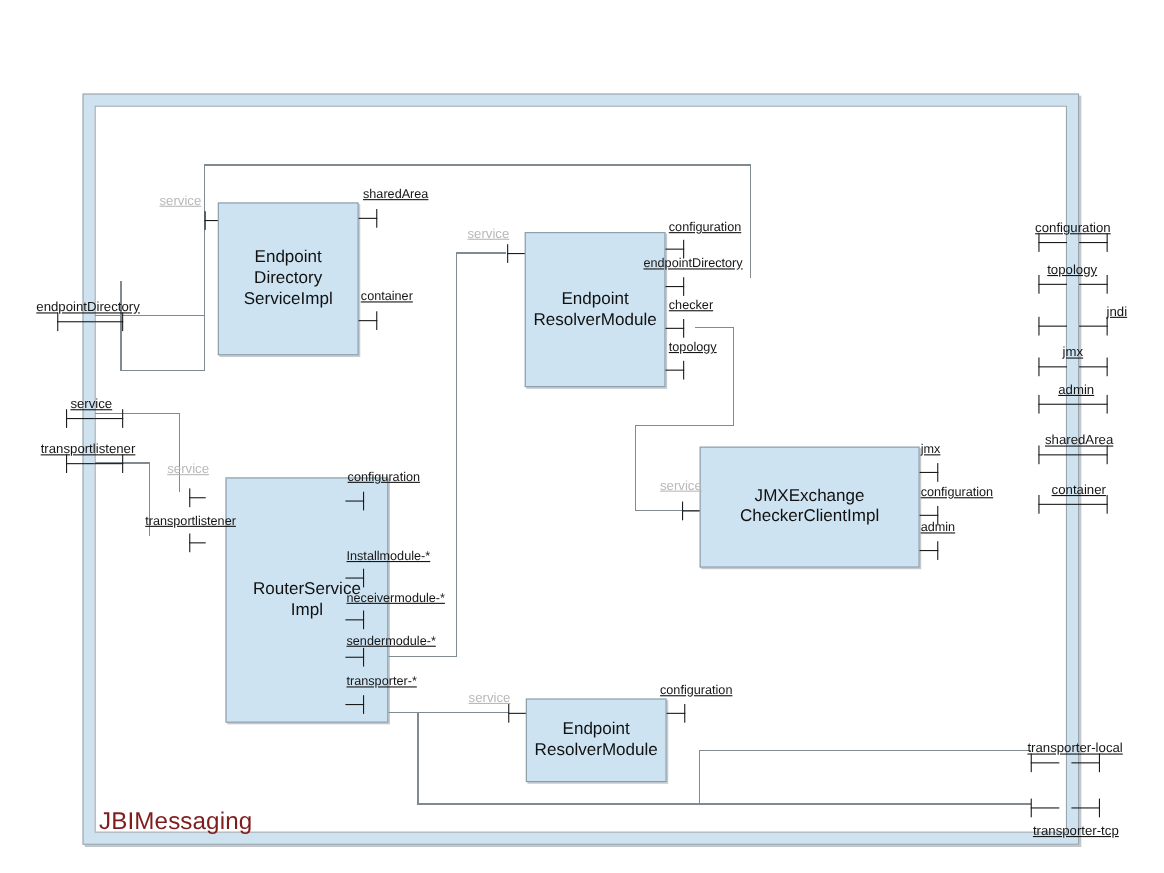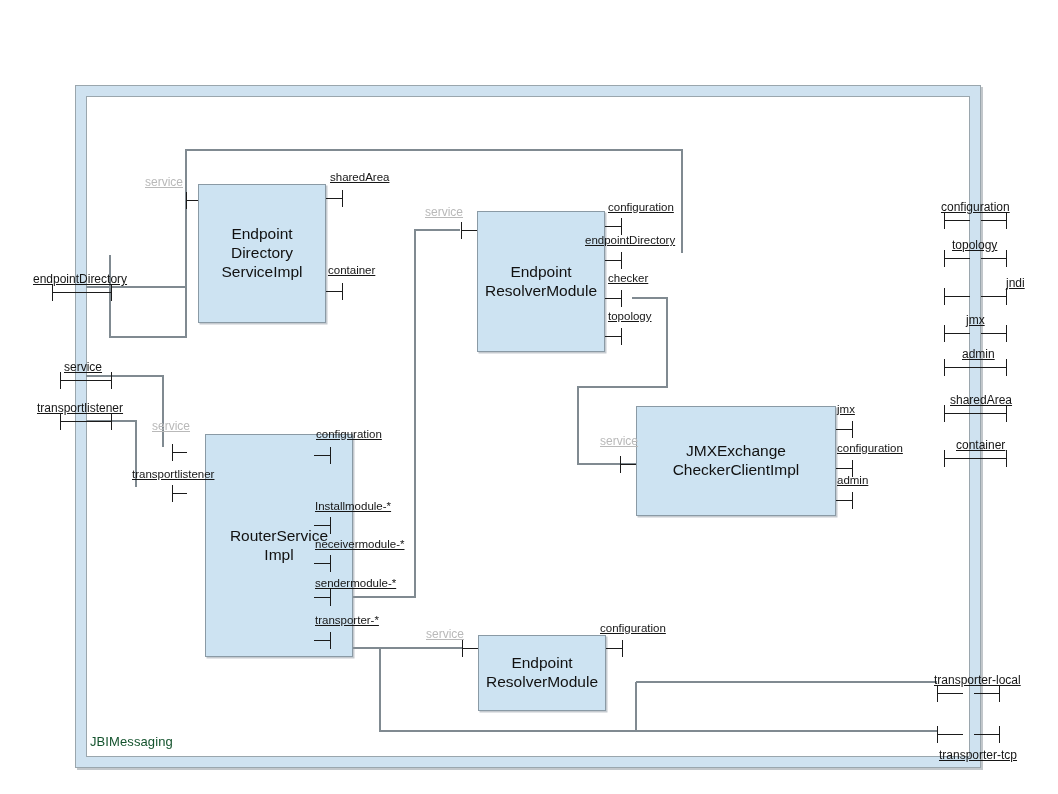--- a/index.html
+++ b/index.html
@@ -26,22 +26,22 @@
     box-shadow: 2px 2px 0 rgba(120,130,140,0.45);
   }
   .outer-inner {
     position: absolute;
     box-sizing: border-box;
     background: #ffffff;
     border: 1px solid #9aa6ad;
   }
   .frame-title {
     position: absolute;
-    font-size: 13px;
-    color: #14532d;
+    font-size: 22px;
+    color: #7f1d1d;
     white-space: nowrap;
     letter-spacing: 0.1px;
     text-align: right;
   }
   
   .comp {
     position: absolute;
     box-sizing: border-box;
     background: #cde3f2;
     border: 1px solid #8a9aa5;

